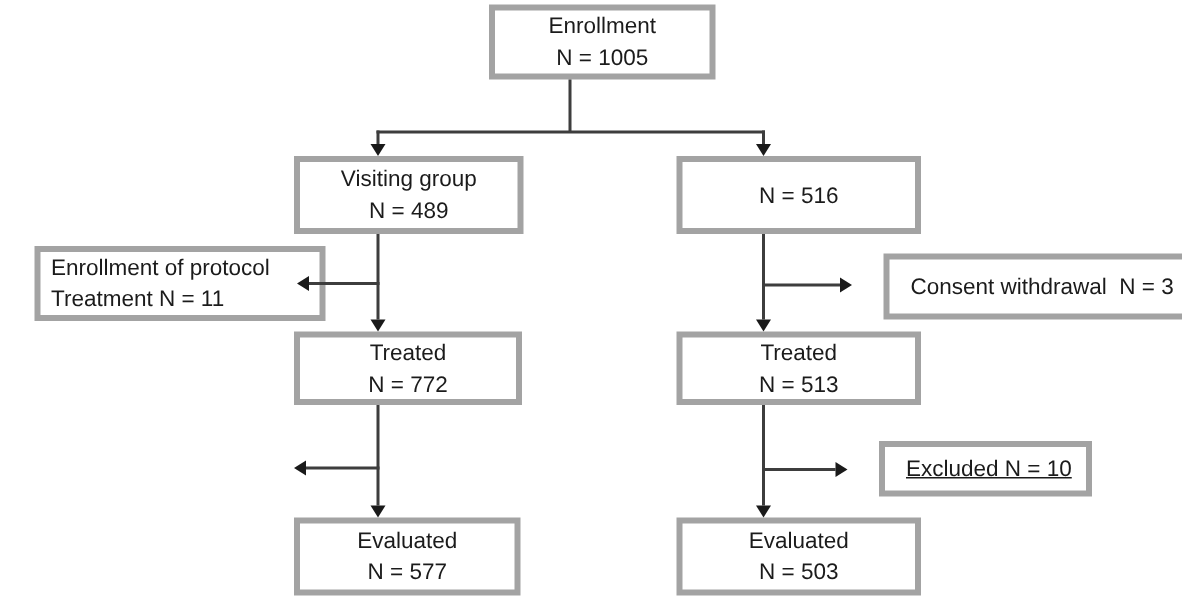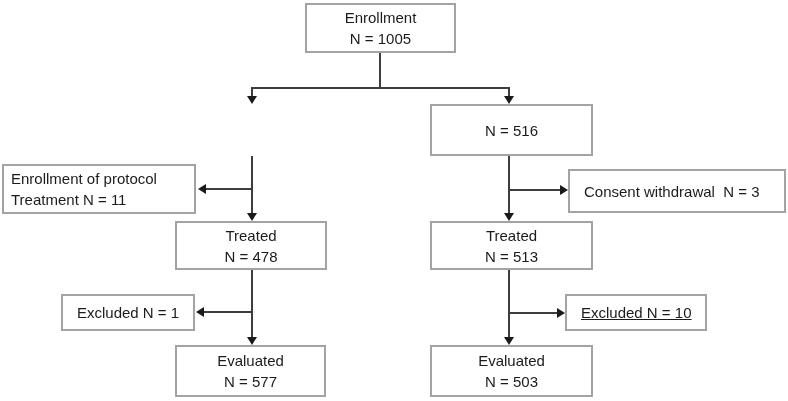--- a/index.html
+++ b/index.html
@@ -8,76 +8,78 @@
     width: 788px;
     height: 401px;
     background: #ffffff;
     font-family: "Liberation Sans", sans-serif;
     color: #1b1b1b;
     overflow: hidden;
   }
   .node {
     position: absolute;
     box-sizing: border-box;
-    border: 2px solid #a3a3a3;
+    border: 4px solid #a3a3a3;
     background: #ffffff;
     display: flex;
     flex-direction: column;
     justify-content: center;
     text-align: center;
     font-size: 15px;
     line-height: 21px;
     white-space: pre;
+    margin-left: 21px;
   }
   .node.align-left { text-align: left; }
   .node .ln { display: block; }
   .hline { position: absolute; height: 2px; background: #3d3d3d; }
   .vline { position: absolute; width: 2px; background: #3d3d3d; }
   .arr { position: absolute; width: 0; height: 0; }
   .arr-down  { border-left: 5px solid transparent; border-right: 5px solid transparent; border-top: 8px solid #1a1a1a; }
   .arr-left  { border-top: 5px solid transparent; border-bottom: 5px solid transparent; border-right: 8px solid #1a1a1a; }
   .arr-right { border-top: 5px solid transparent; border-bottom: 5px solid transparent; border-left: 8px solid #1a1a1a; }
 </style>
 </head>
 <body>
 
 <div id="canvas">
 
   <div class="node" style="left:305px; top:3px; width:151px; height:50px;">
     <span class="ln">Enrollment</span>
     <span class="ln">N = 1005</span>
   </div>
 
+  <div class="node" style="left:175px; top:104px; width:153px; height:52px;">
+    <span class="ln">Visiting group</span>
+    <span class="ln">N = 489</span>
+  </div>
 
   <div class="node" style="left:430px; top:104px; width:163px; height:52px;">
     <span class="ln">N = 516</span>
   </div>
 
   <div class="node align-left" style="left:2px; top:164px; width:194px; height:50px; padding-left:7px;">
     <span class="ln">Enrollment of protocol</span>
     <span class="ln">Treatment N = 11</span>
   </div>
 
   <div class="node align-left" style="left:568px; top:169px; width:218px; height:44px; padding-left:14px;">
     <span class="ln">Consent withdrawal  N = 3</span>
   </div>
 
   <div class="node" style="left:175px; top:221px; width:152px; height:49px;">
     <span class="ln">Treated</span>
-    <span class="ln">N = 478</span>
+    <span class="ln">N = 772</span>
   </div>
 
   <div class="node" style="left:430px; top:221px; width:163px; height:49px;">
     <span class="ln">Treated</span>
     <span class="ln">N = 513</span>
   </div>
 
-  <div class="node align-left" style="left:61px; top:294px; width:134px; height:37px; padding-left:14px;">
-    <span class="ln">Excluded N = 1</span>
-  </div>
 
   <div class="node align-left" style="left:565px; top:294px; width:142px; height:37px; padding-left:14px;text-decoration:underline;">
     <span class="ln">Excluded N = 10</span>
   </div>
 
   <div class="node" style="left:175px; top:345px; width:151px; height:52px;">
     <span class="ln">Evaluated</span>
     <span class="ln">N = 577</span>
   </div>
 

